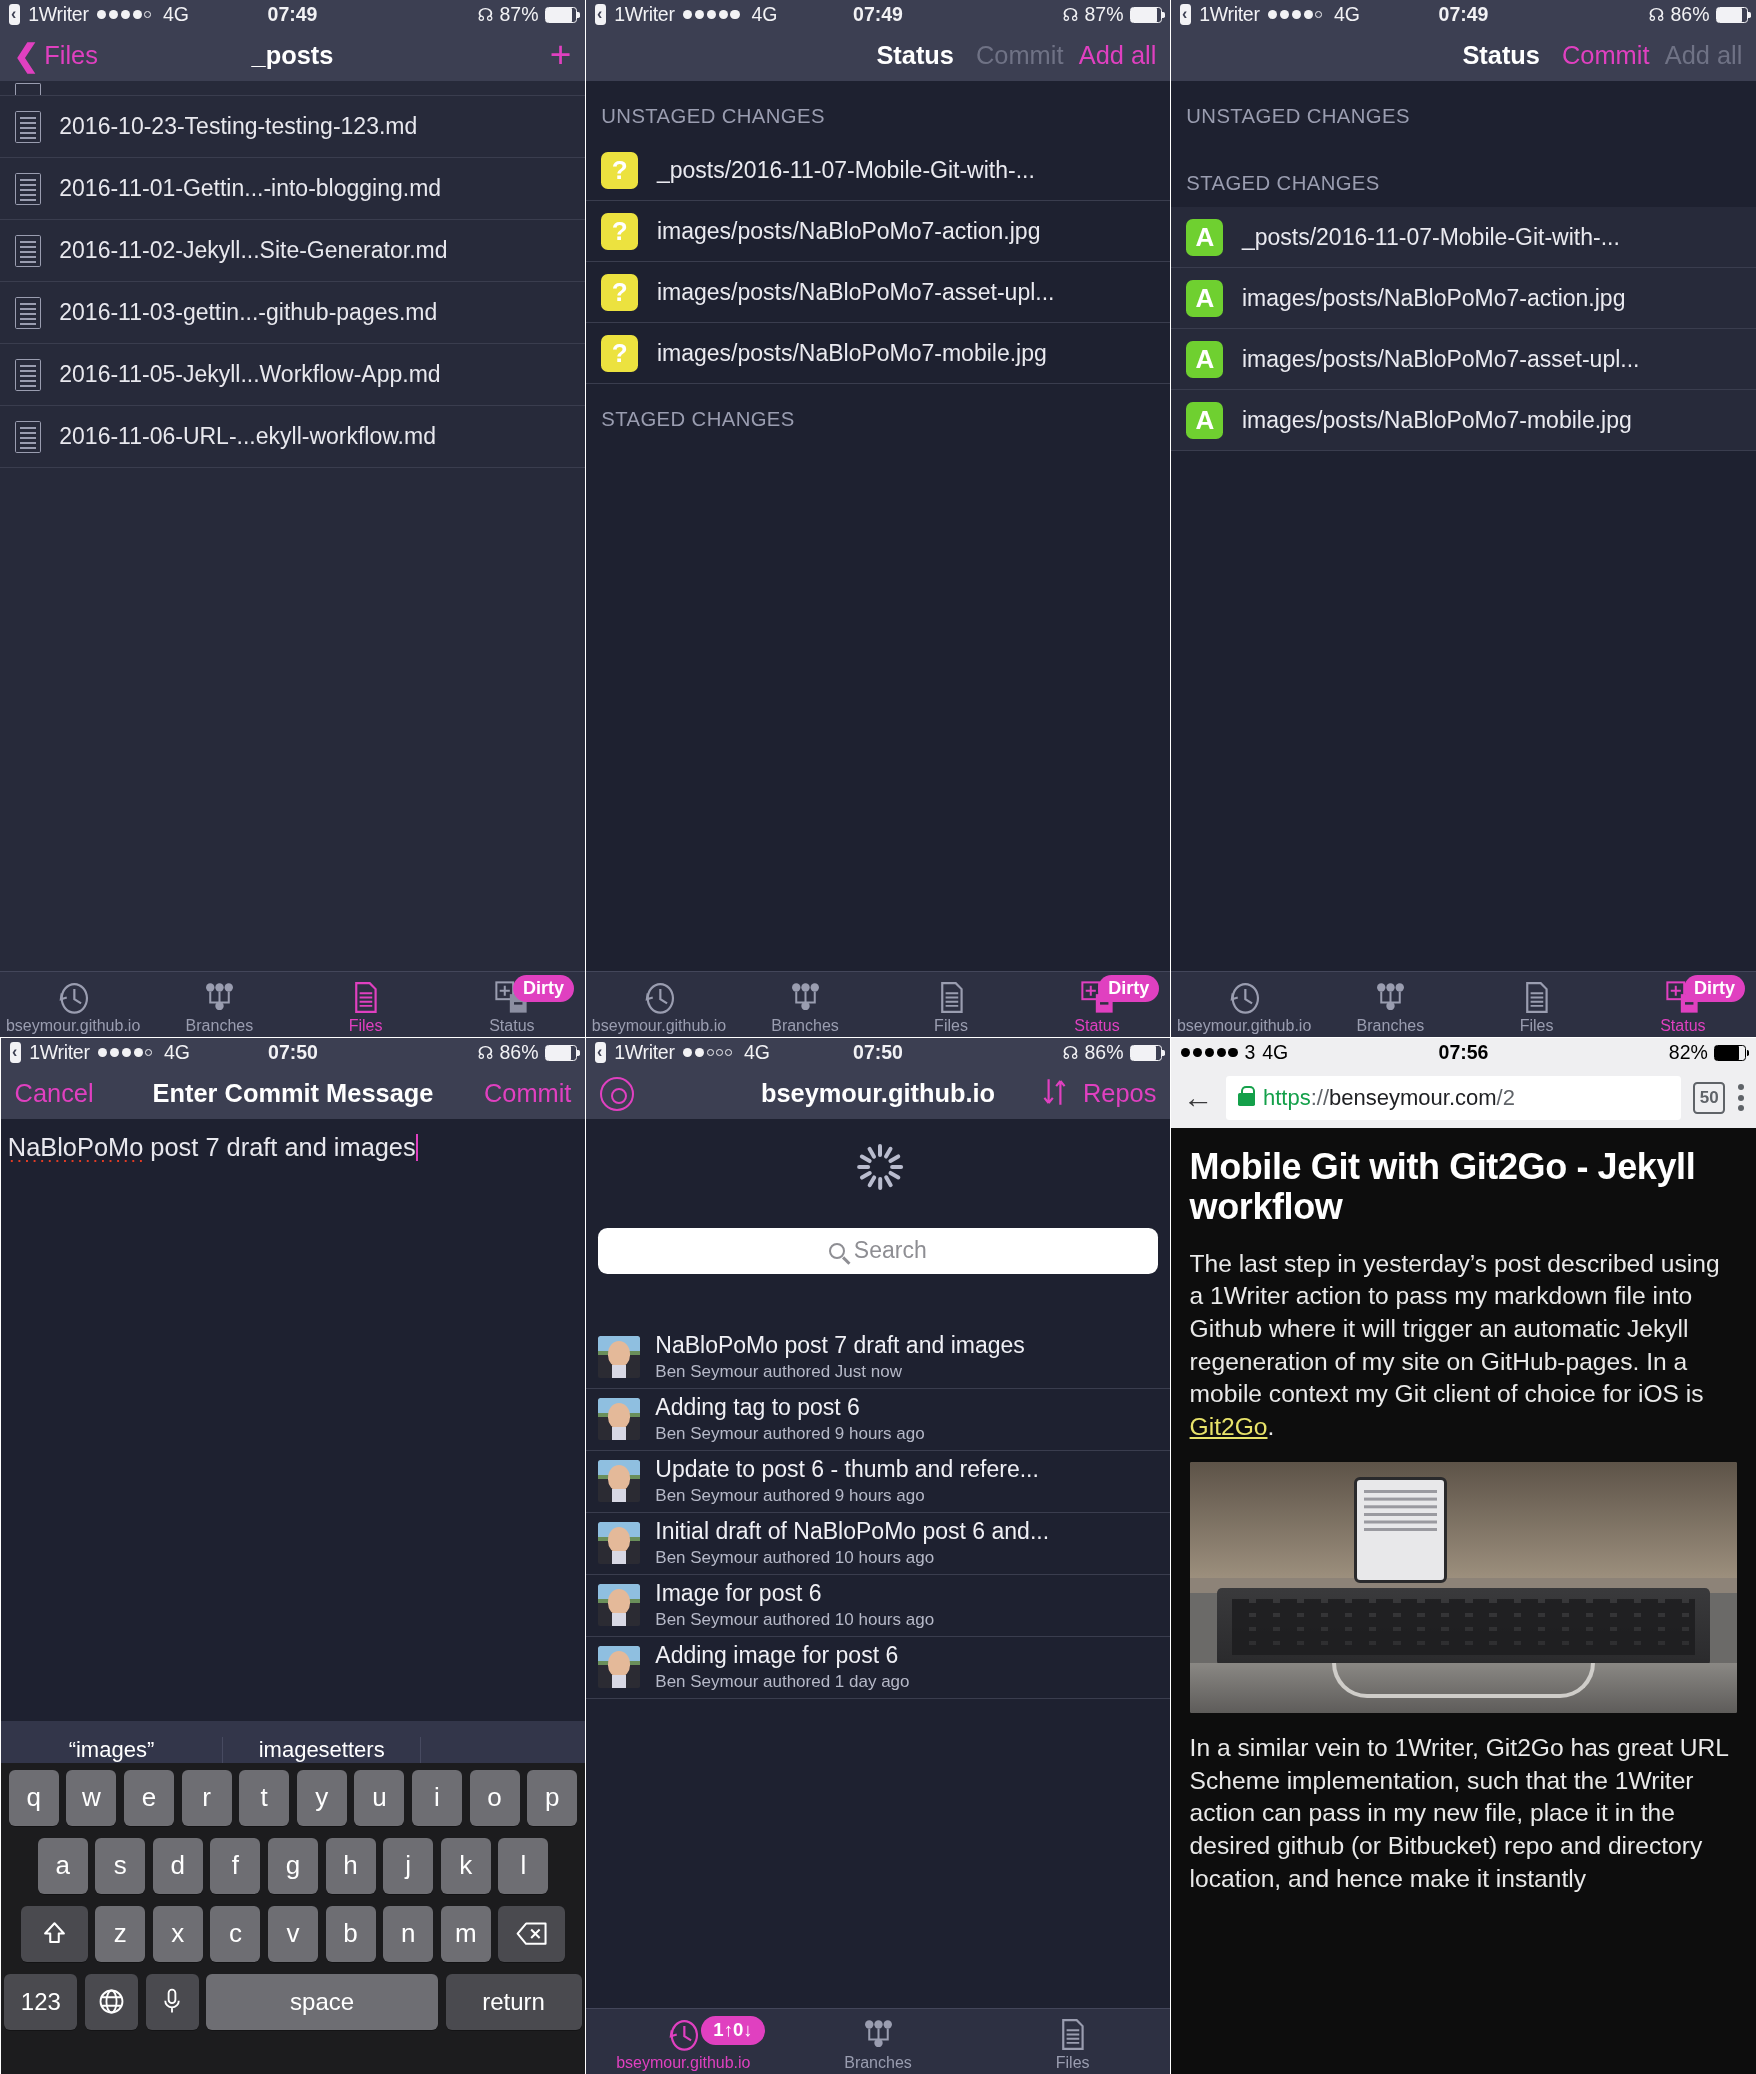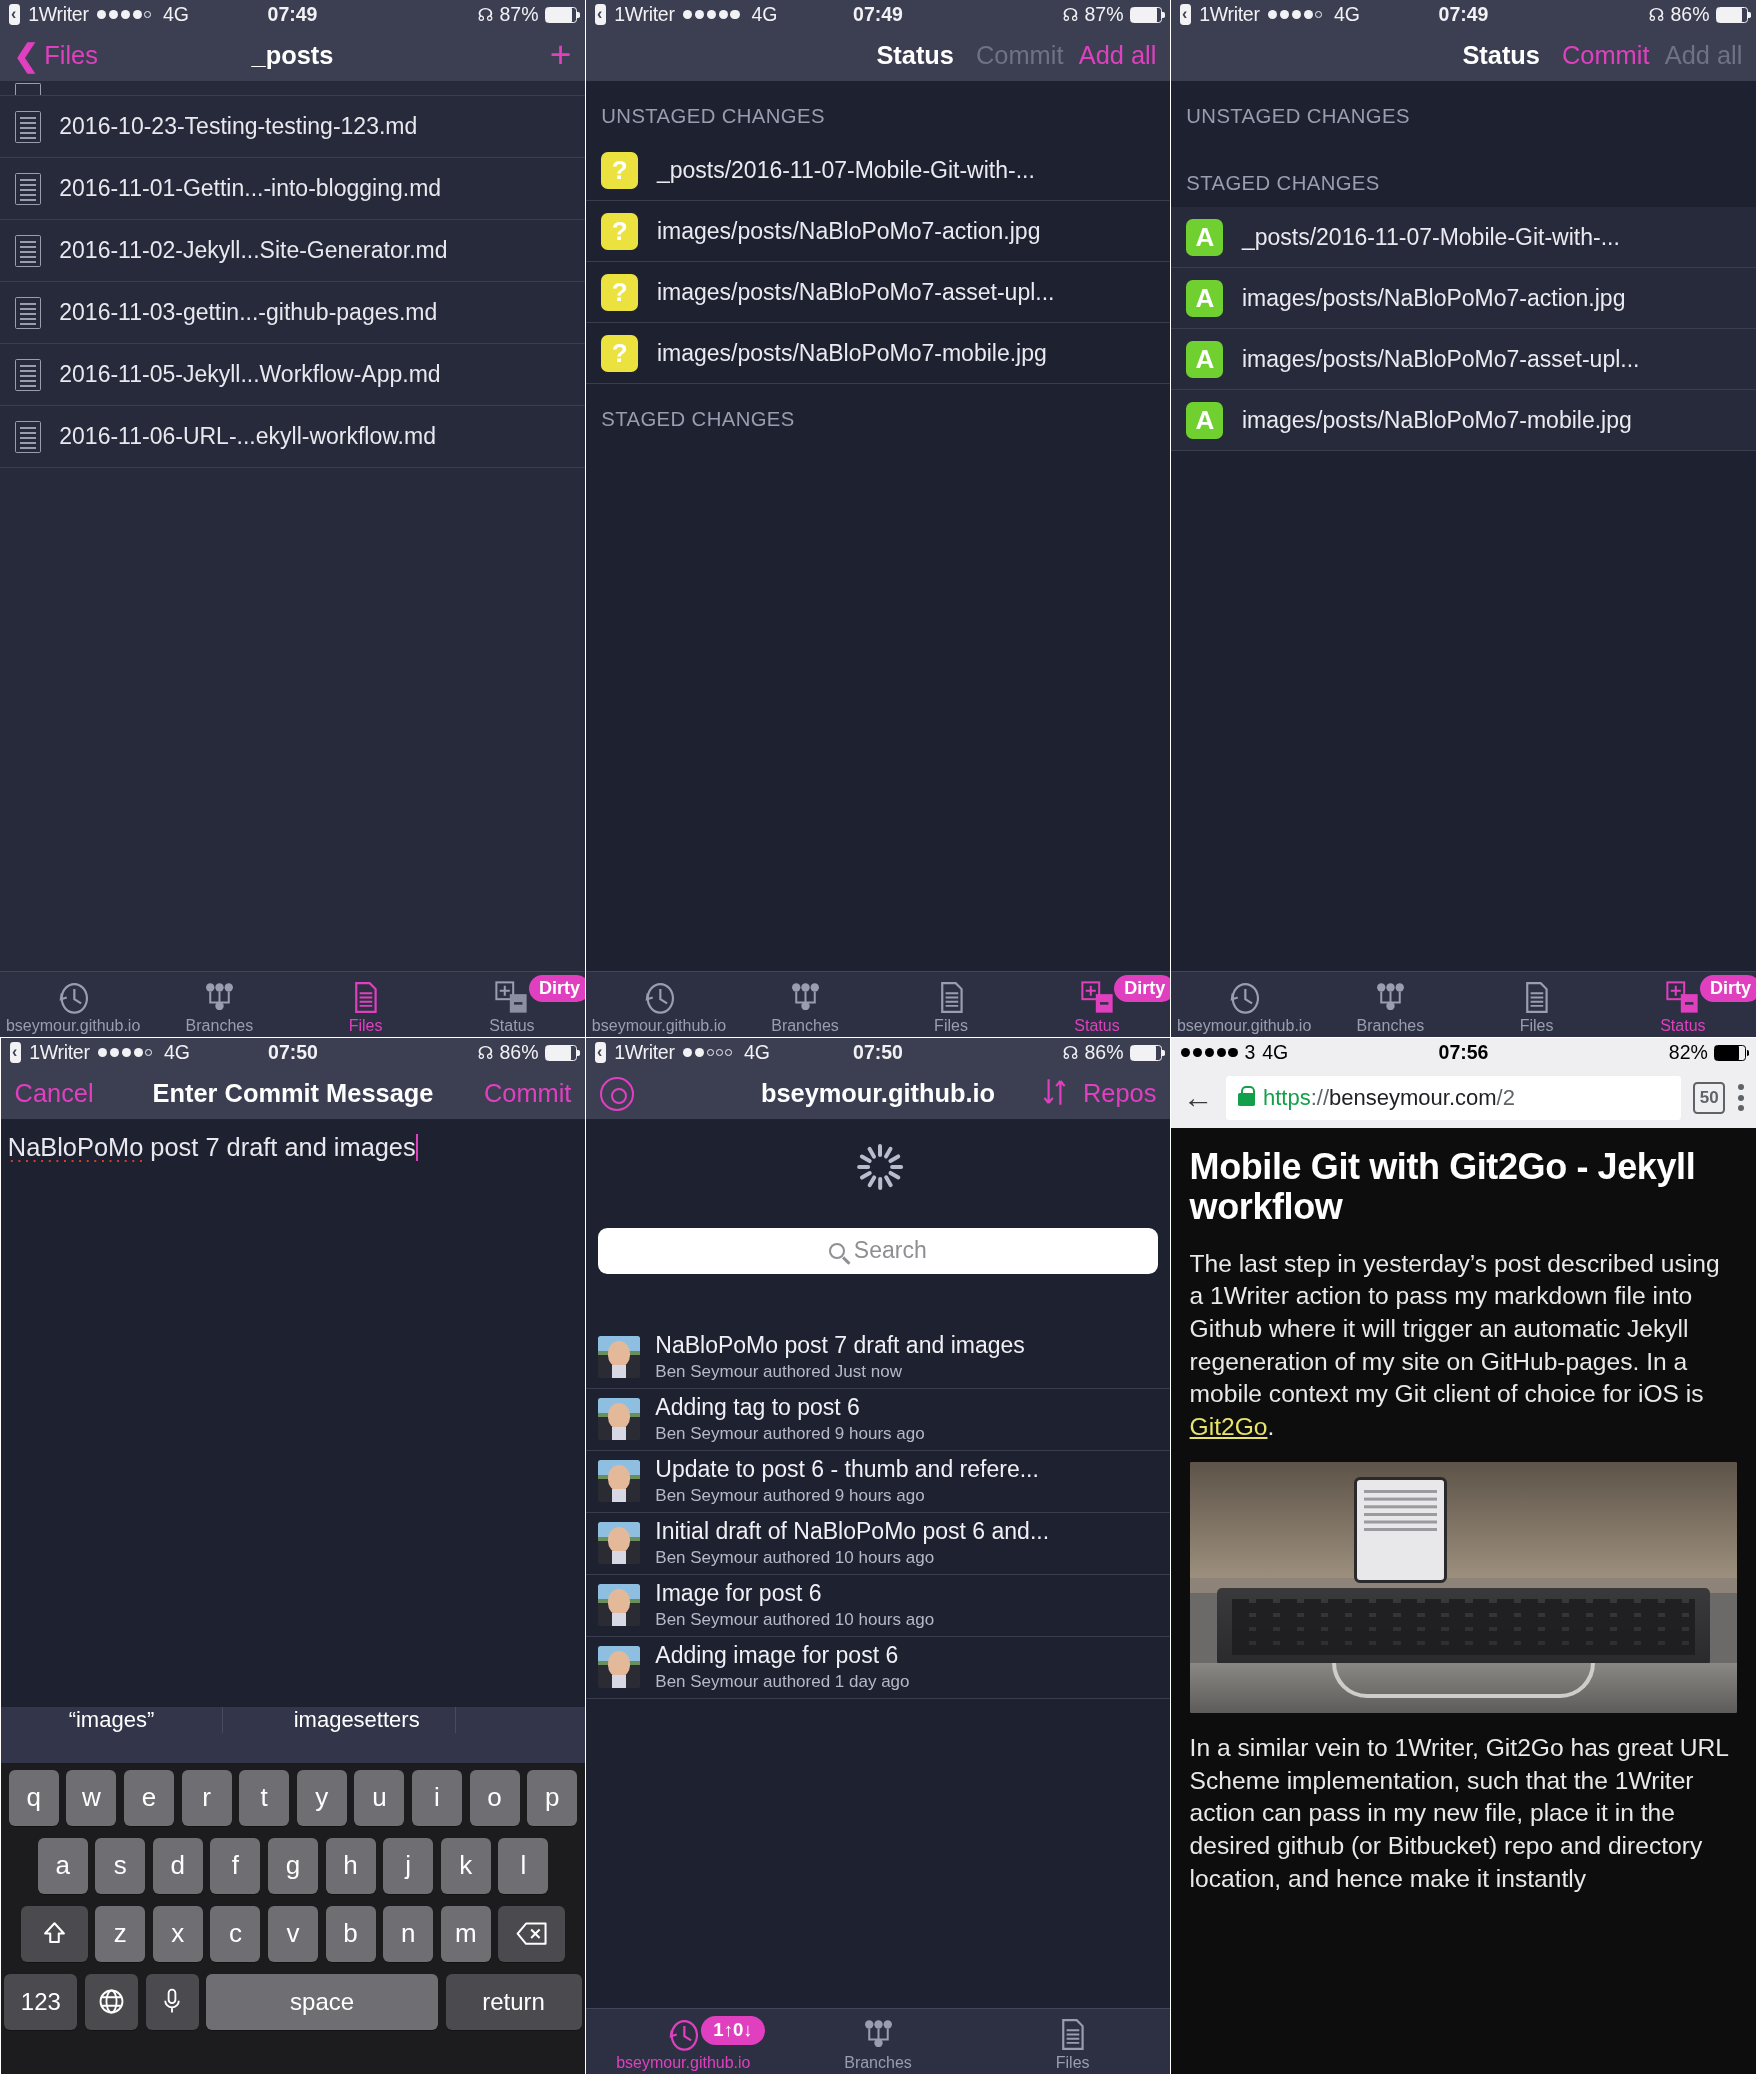--- a/index.html
+++ b/index.html
@@ -103,21 +103,21 @@
     background:#2d3042; border-top:0.8px solid #43465a;
     display:flex;
   }
   .tab { flex:1; position:relative; display:flex; flex-direction:column;
          align-items:center; justify-content:flex-start; padding-top:6.8px; }
   .tab-label { font-size:16px; color:#9a9db0; position:absolute; bottom:1.7px; }
   .tab.active .tab-label { color:#e040c0; }
   .ic { width:37px; height:37px; position:relative; }
 
   .badge {
-    position:absolute; top:3.4px; left:50%; margin-left:17px;
+    position:absolute; top:3.4px; left:50%; margin-left:1px;
     background:#e040c0; color:#fff; border-radius:15.3px;
     font-size:18px; font-weight:bold; padding:2.5px 10.2px 3.4px; white-space:nowrap;
   }
   .badge-sync {
     position:absolute; top:6.8px; left:50%; margin-left:18px;
     background:#e040c0; color:#fff; border-radius:17px;
     font-size:18.6px; font-weight:bold; padding:3.4px 12px 4.2px; white-space:nowrap;
   }
 
   
@@ -137,22 +137,22 @@
   .cm-body { position:absolute; left:0; right:0; top:81px; bottom:0;
              background:#1e2130; }
   .cm-text { padding:13.6px 6.8px; font-size:25.4px; color:#e8e8ee;
              position:relative; display:inline-block; }
   .misspell { border-bottom: 0; background-image: radial-gradient(circle, #e23b24 1.4px, transparent 1.4px);
               background-size: 7.6px 7.6px; background-repeat: repeat-x;
               background-position: 0 100%; padding-bottom:4.2px; }
   .caret { display:inline-block; width:2.5px; height:27px; background:#e040c0;
            vertical-align:-5.1px; }
 
-  .predbar { position:absolute; left:0; right:0; bottom:311px; height:56px;
-             background:#33364a; display:flex; align-items:flex-start;gap:35px; }
+  .predbar { position:absolute; left:0; right:0; bottom:311px; height:42px;
+             background:#33364a; display:flex; align-items:flex-end; }
   .pred { display:flex; align-items:center; justify-content:center;
           color:#ffffff; font-size:22px; padding:0 15.3px;
           border-right:0.8px solid #474a60; }
   .pred:first-child { width:38%; }
   .pred:nth-child(2){ width:34%; }
   .pred:last-child { flex:1; border-right:none; }
 
   .kb { position:absolute; left:0; right:0; bottom:0; height:311px;
         background:#1c1c1e; padding:6.8px 3.4px 5.1px; }
   .kbrow { display:flex; justify-content:center; gap:7.6px; margin-bottom:12px; }

